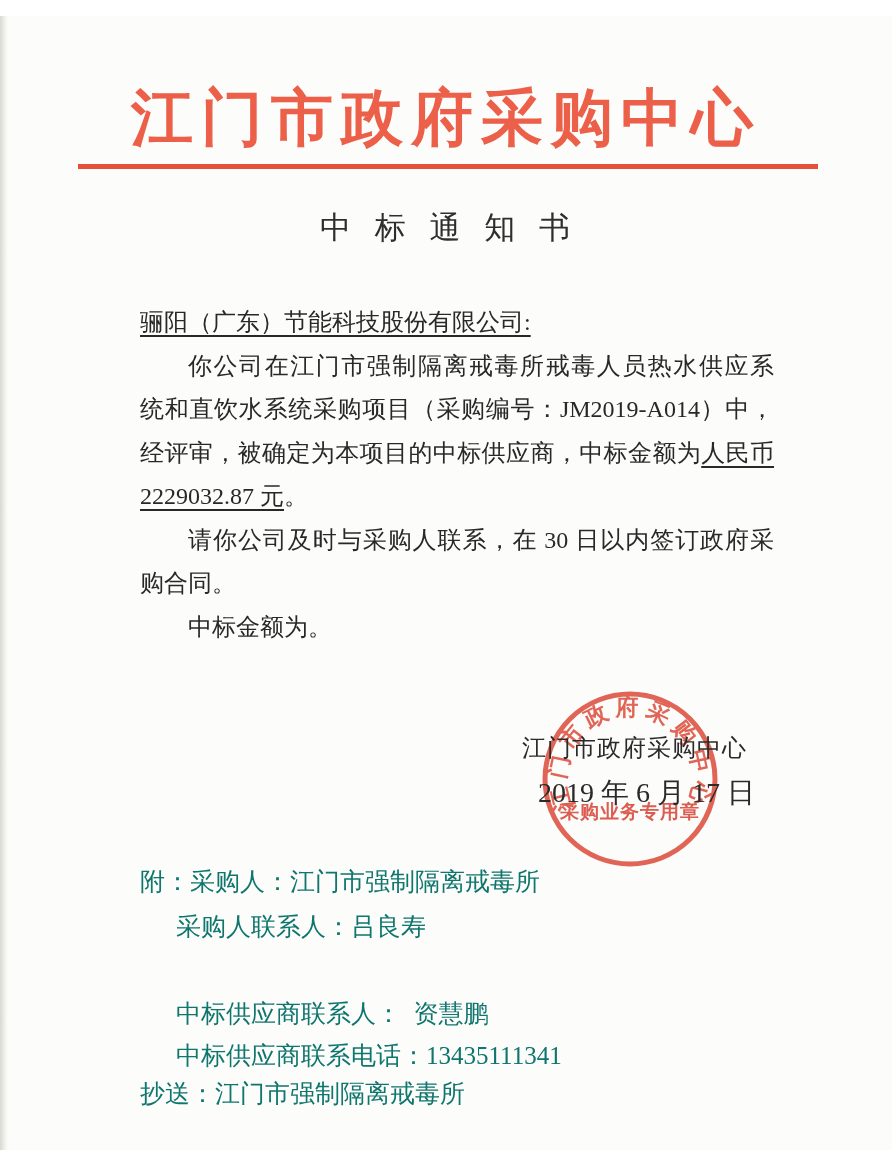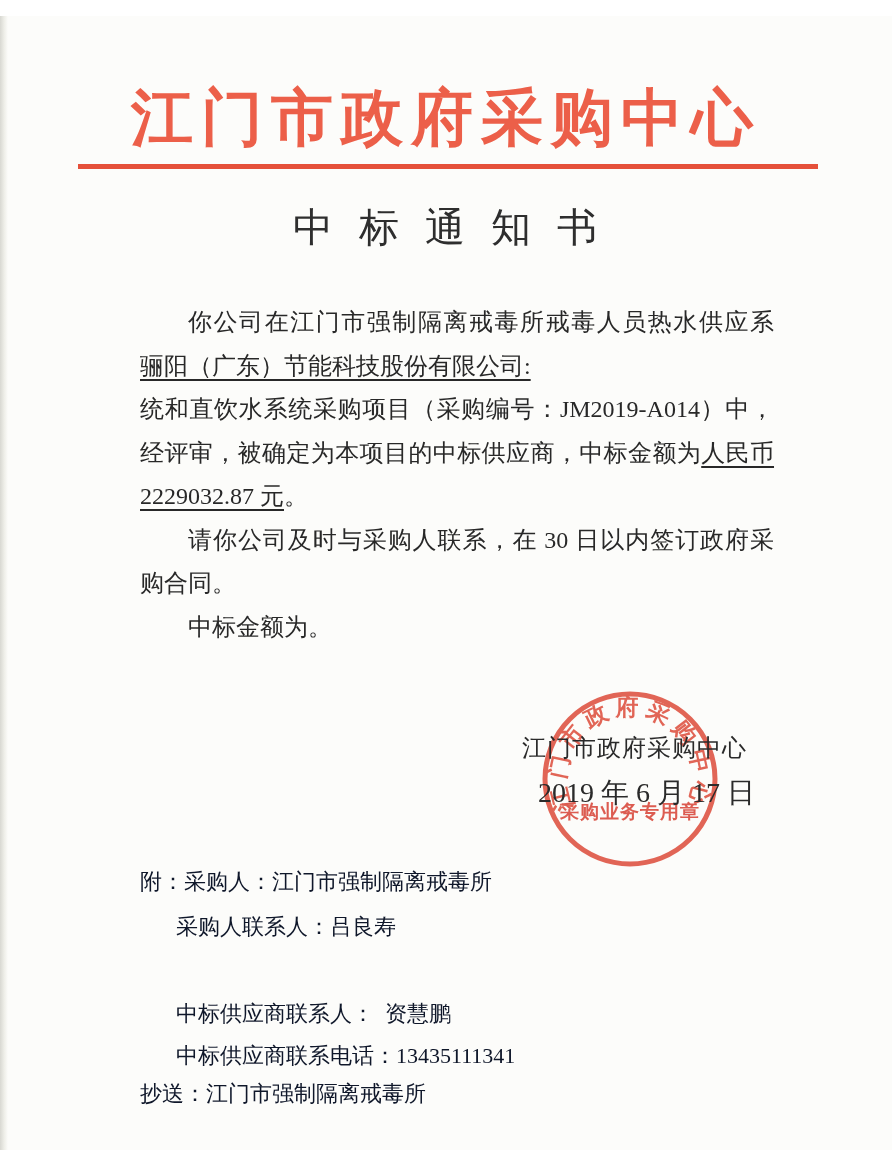--- a/index.html
+++ b/index.html
@@ -42,21 +42,21 @@
     top: 148px; left: 78px;
     width: 740px; height: 5px;
     background: #e5503a;
   }
 
   .doc-title {
     position: absolute;
     top: 190px; left: 0;
     width: 100%;
     text-align: center;
-    font-size: 40px;
+    font-size: 31px;
     color: #2e2e2e;
     word-spacing: 12px;
     letter-spacing: 2px;
     line-height: 44px;
     white-space: pre;
   }
 
   .body-block {
     position: absolute;
     top: 285px; left: 140px;
@@ -102,23 +102,23 @@
     position: absolute;
     top: 668px; left: 535px;
     width: 190px; height: 190px;
     opacity: 0.88;
     z-index: 2;
   }
   .stamp svg { display: block; }
 
   .attachment-line {
     position: absolute;
-    font-size: 22px;
+    font-size: 25px;
     line-height: 28px;
-    color: #0f172a;
+    color: #0f766e;
     white-space: pre;
   }
   .att-l1 { top: 852px;  left: 140px; }
   .att-l2 { top: 897px;  left: 176px; }
   .att-l3 { top: 941px;  left: 176px; }
   .att-l4 { top: 984px;  left: 176px; }
   .att-l5 { top: 1026px; left: 176px; }
   .att-l6 { top: 1064px; left: 140px; }
 </style>
 </head>
@@ -128,22 +128,22 @@
 
   <div class="scan-edge"></div>
 
   <div class="letterhead">江门市政府采购中心</div>
 
   <div class="red-rule"></div>
 
   <div class="doc-title">中 标 通 知 书</div>
 
   <div class="body-block">
+    <div class="body-line"><span class="u">骊阳（广东）节能科技股份有限公司:</span></div>
     <div class="body-line jfull ind">你公司在江门市强制隔离戒毒所戒毒人员热水供应系</div>
-    <div class="body-line"><span class="u">骊阳（广东）节能科技股份有限公司:</span></div>
     <div class="body-line jfull">统和直饮水系统采购项目（采购编号：JM2019-A014）中，</div>
     <div class="body-line jfull"><span>经评审，被确定为本项目的中标供应商，中标金额为</span><span class="u">人民币</span></div>
     <div class="body-line"><span class="u">2229032.87 元</span><span>。</span></div>
     <div class="body-line jfull ind">请你公司及时与采购人联系，在 30 日以内签订政府采</div>
     <div class="body-line">购合同。</div>
     <div class="body-line ind">中标金额为。</div>
   </div>
 
   <div class="stamp">
     <svg width="190" height="190" viewBox="0 0 190 190">

